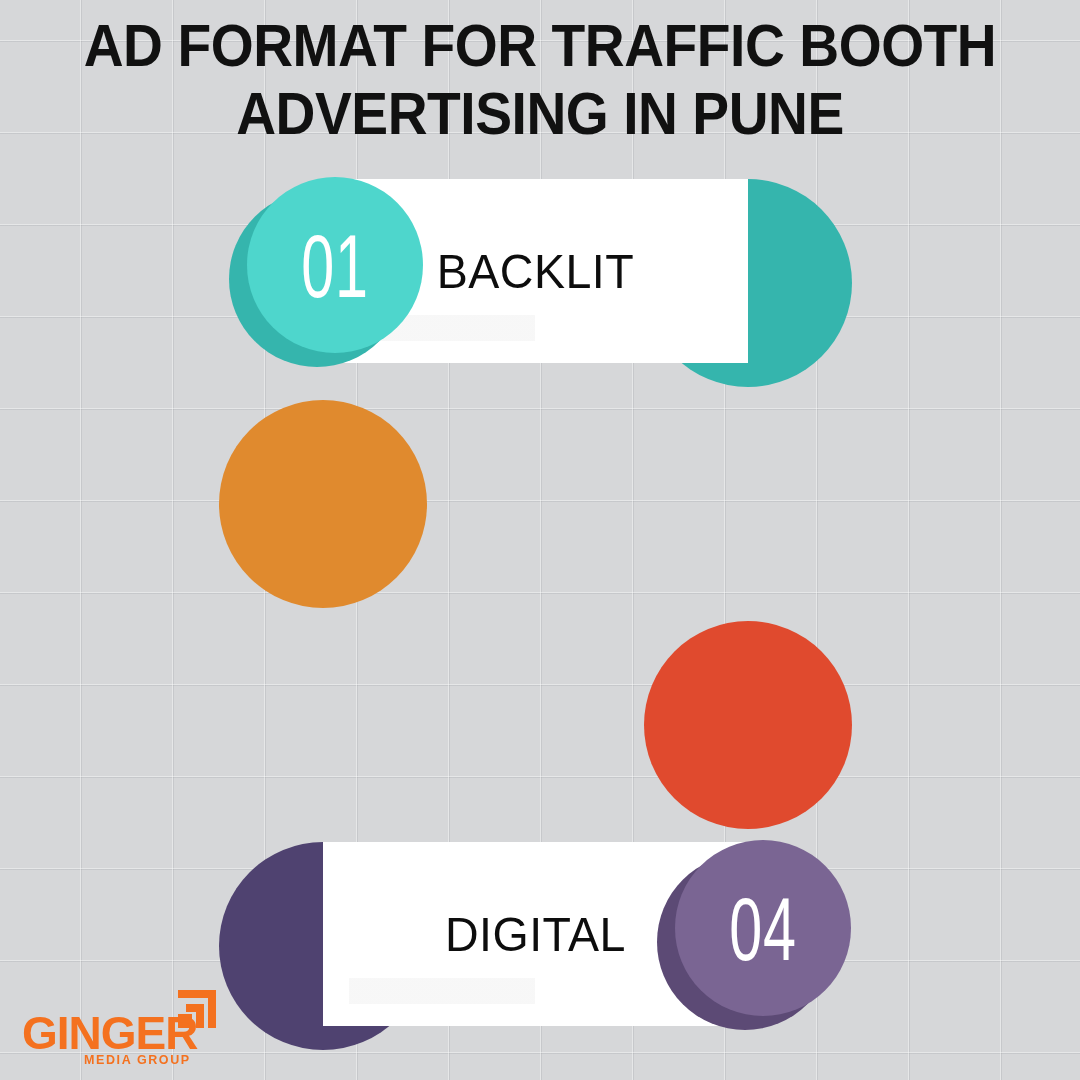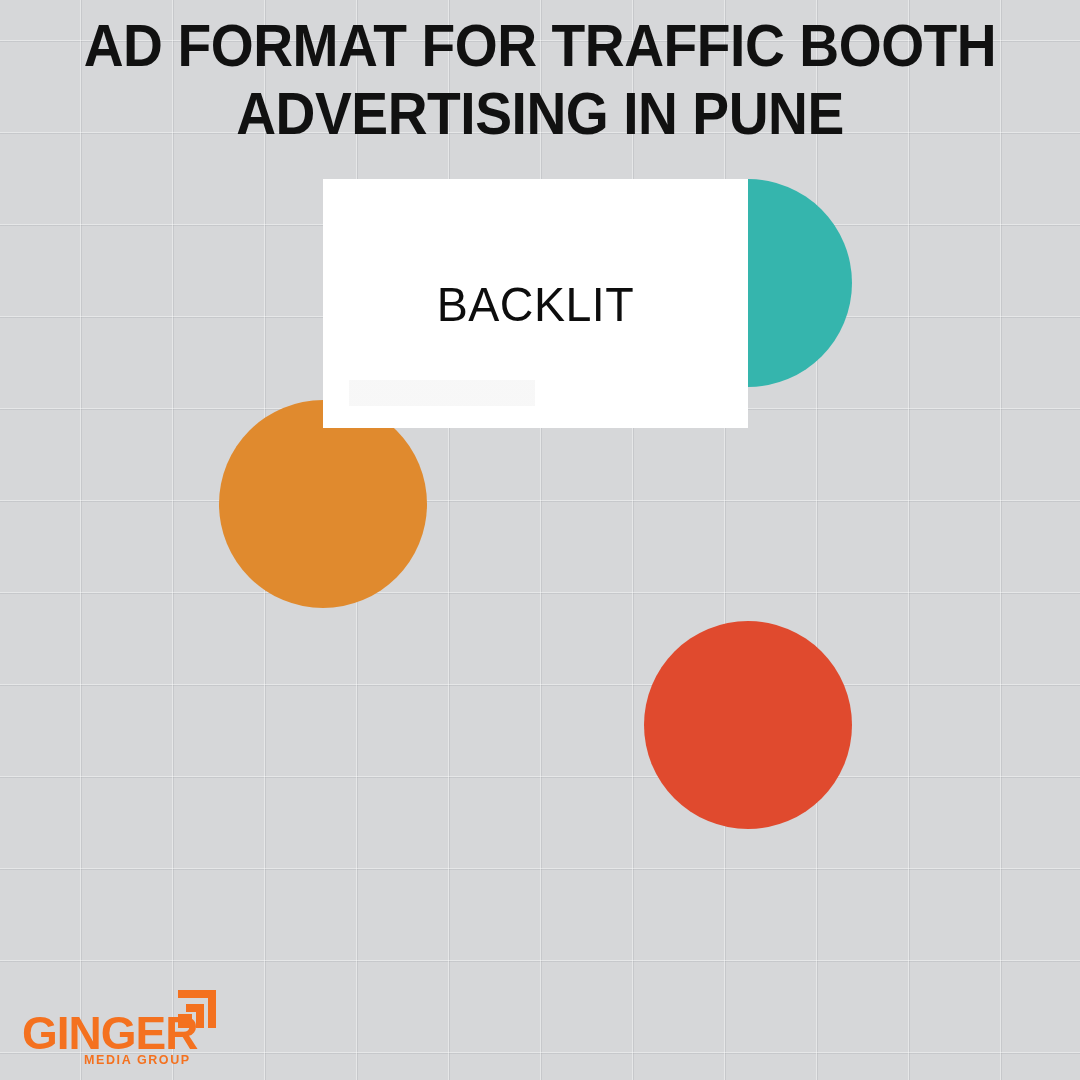--- a/index.html
+++ b/index.html
@@ -60,21 +60,21 @@
     width: 1080px;
     height: 221px;
   }
 
   
   .plate {
     position: absolute;
     left: 323px;
     top: 6px;
     width: 425px;
-    height: 249px;
+    height: 184px;
     background: #ffffff;
     z-index: 3;
   }
 
   .plate-label {
     position: absolute;
     left: 0; top: 0;
     width: 100%; height: 100%;
     display: flex;
     align-items: center;
@@ -199,26 +199,43 @@
 <div id="title">AD FORMAT FOR TRAFFIC BOOTH
 ADVERTISING IN PUNE</div>
 
 <div id="rows">
     <div class="row num-left">
       <div class="endcap right" style="background: rgb(53, 181, 173);"></div>
       <div class="plate">
         <div class="plate-label">BACKLIT</div>
         <div class="watermark"></div>
       </div>
+      <div class="coin left">
+        <div class="disc-shadow" style="background: rgb(53, 181, 173);"></div>
+        <div class="disc-face" style="background: rgb(78, 214, 204);"></div>
+        <div class="num">01</div>
+      </div>
     </div>
     <div class="row num-right">
       <div class="endcap left" style="background: rgb(224, 138, 46);"></div>
     </div>
     <div class="row num-left">
       <div class="endcap right" style="background: rgb(224, 74, 46);"></div>
+    </div>
+    <div class="row num-right">
+      <div class="endcap left" style="background: rgb(79, 66, 112);"></div>
+      <div class="plate">
+        <div class="plate-label">DIGITAL</div>
+        <div class="watermark"></div>
+      </div>
+      <div class="coin right">
+        <div class="disc-shadow" style="background: rgb(92, 74, 117);"></div>
+        <div class="disc-face" style="background: rgb(122, 101, 147);"></div>
+        <div class="num">04</div>
+      </div>
     </div>
   </div>
 
 <div id="logo">
   <span class="mark">
     <svg viewBox="0 0 46 44" width="46" height="44" aria-hidden="true">
       <path d="M4 4 H42 V42 H34 V12 H4 Z" fill="#F4711F"></path>
       <path d="M12 18 H30 V42 H22 V26 H12 Z" fill="#F4711F"></path>
       <rect x="4" y="28" width="14" height="14" fill="#F4711F"></rect>
     </svg>

